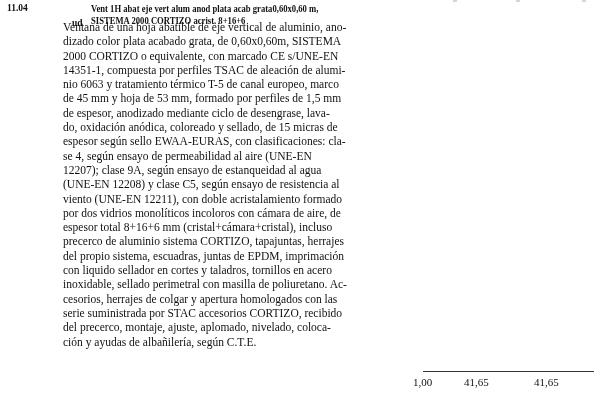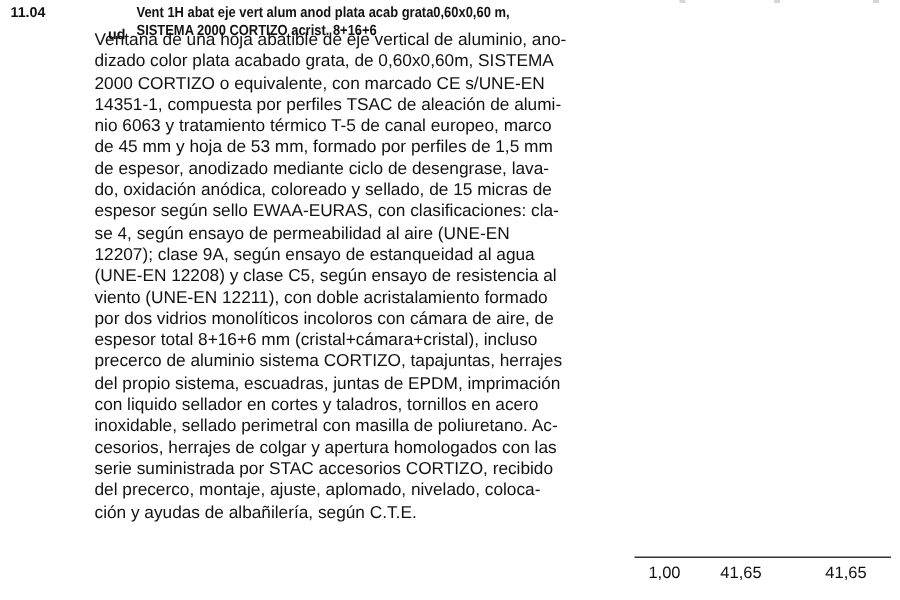--- a/index.html
+++ b/index.html
@@ -1,21 +1,21 @@
 <!DOCTYPE html>
 <html><head>
 <meta charset="utf-8">
 <style>
   html, body { margin: 0; padding: 0; }
   .page {
     position: relative;
     width: 600px;
     height: 400px;
     background: #ffffff;
-    font-family: Liberation Sans, sans-serif;
+    font-family: Liberation Serif, serif;
     color: #111111;
     overflow: hidden;
   }
   .item-code {
     position: absolute;
     left: 7px;
     top: 3px;
     font-size: 9.5px;
     font-weight: bold;
     white-space: nowrap;
@@ -55,21 +55,21 @@
     top: 371px;
     width: 171px;
     height: 0;
     border-top: 1px solid #333333;
   }
   .total-cell {
     position: absolute;
     top: 376px;
     width: 60px;
     font-size: 11px;
-    text-align: center;
+    text-align: left;
     white-space: nowrap;
   }
   .cell-quantity { left: 413px; }
   .cell-price    { left: 464px; }
   .cell-amount   { left: 534px; }
   .top-artifact {
     position: absolute;
     top: 0;
     width: 4px;
     height: 2px;

